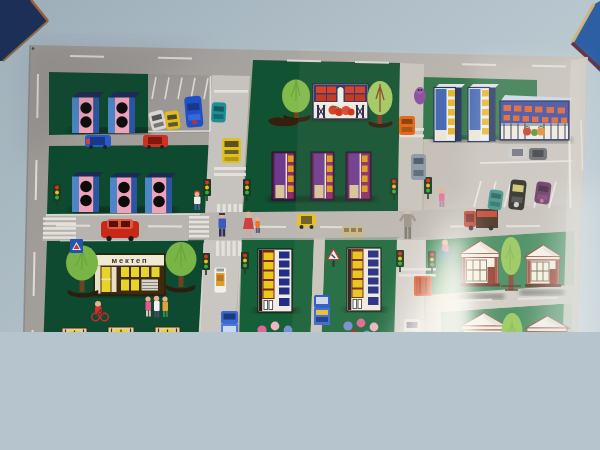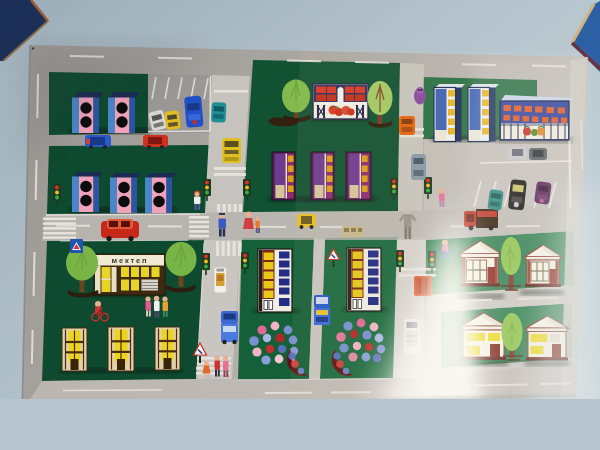--- a/index.html
+++ b/index.html
@@ -1,16 +1,16 @@
 <!DOCTYPE html>
 <html><head>
 <meta charset="utf-8">
 <style>
   html,body{margin:0;padding:0;background:#b6c5cd;}
-  #scene{width:600px;height:399px;position:relative;overflow:hidden;font-family:"Liberation Sans",sans-serif;}
+  #scene{width:600px;height:332px;position:relative;overflow:hidden;font-family:"Liberation Sans",sans-serif;}
 </style>
 </head>
 <body>
 <div id="scene">
 <svg width="600" height="450" viewBox="0 0 600 450" xmlns="http://www.w3.org/2000/svg">
 <defs>
   <linearGradient id="wallg" x1="0" y1="0" x2="1" y2="1">
     <stop offset="0" stop-color="#9dadb8"></stop>
     <stop offset="0.45" stop-color="#b6c5cd"></stop>
     <stop offset="1" stop-color="#cdd9de"></stop>

